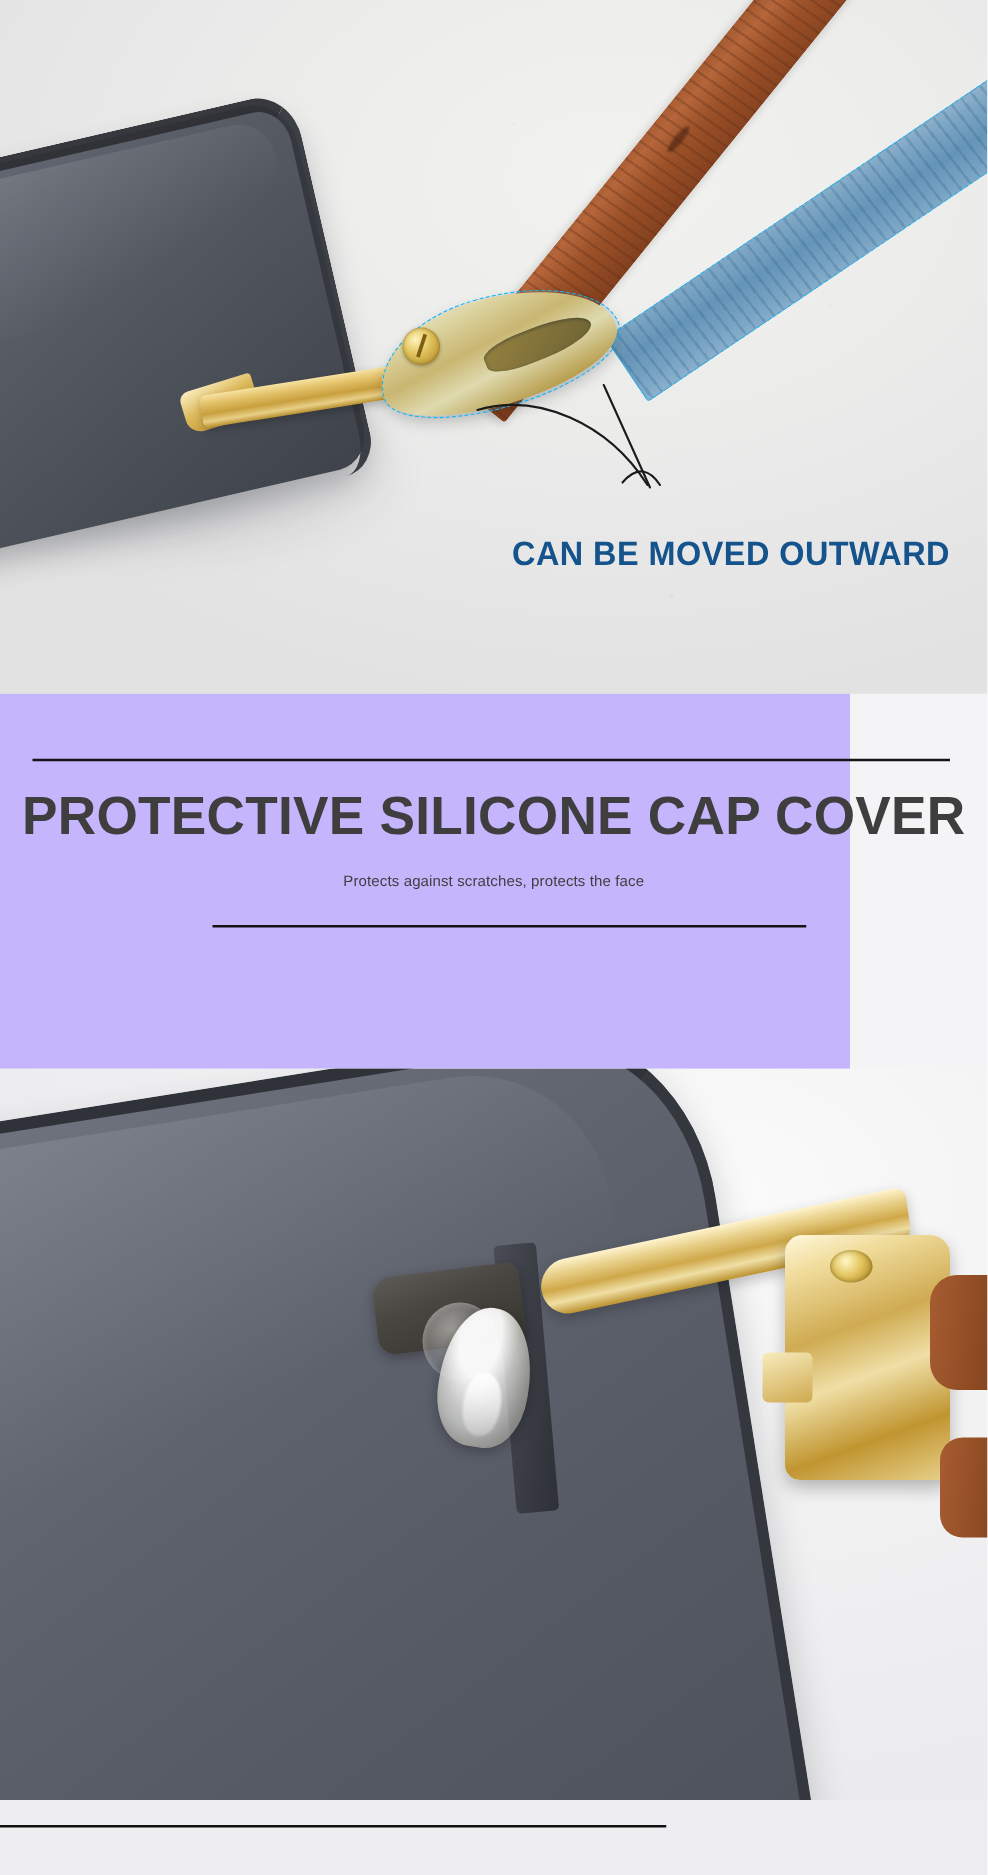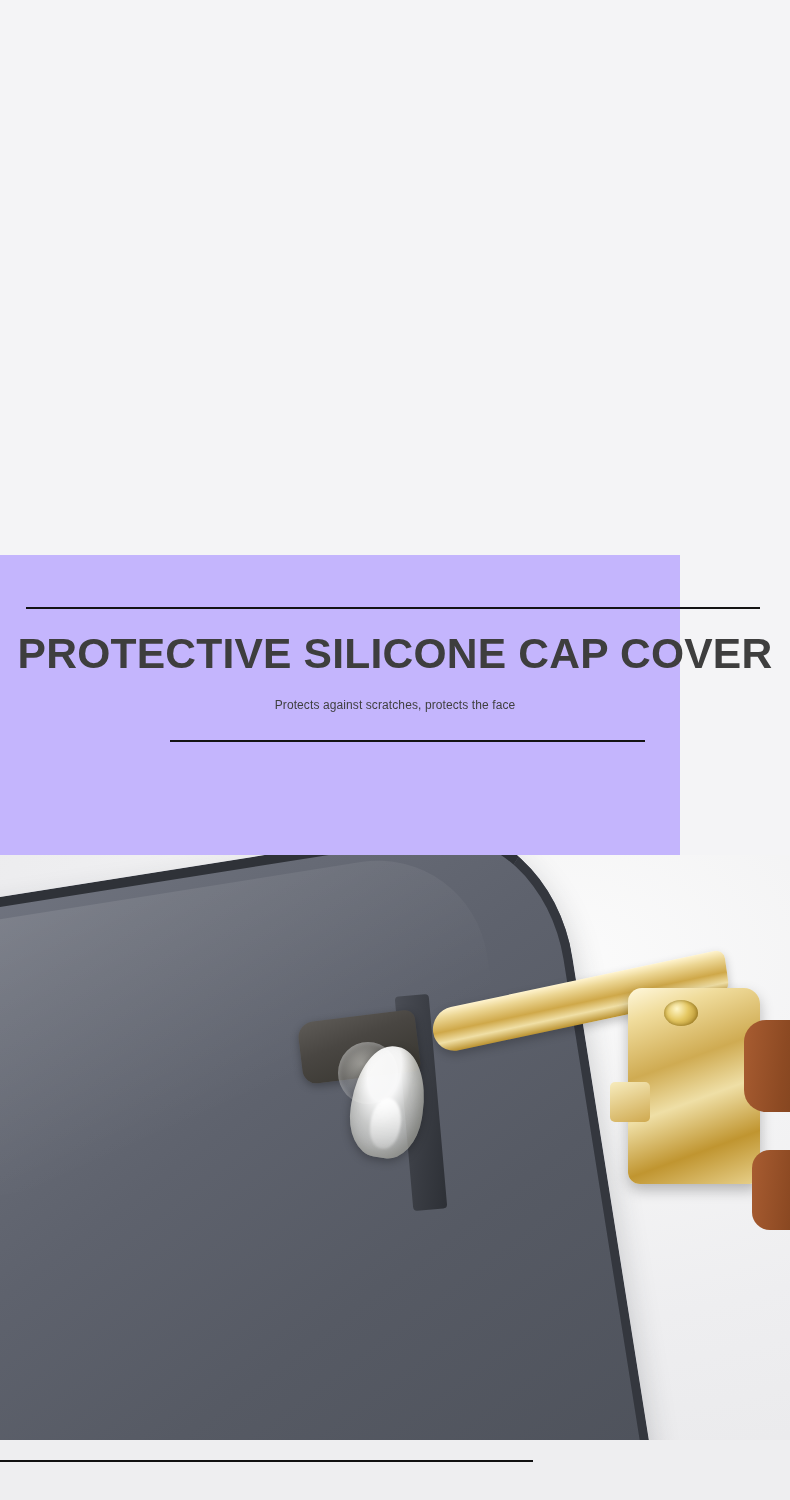--- a/index.html
+++ b/index.html
@@ -358,20 +358,51 @@
     left:0; top:20px;
     width:533px; height:2px;
     background:#111111;
   }
 </style>
 </head>
 <body>
 
 <div class="page">
 
+  <div class="panel-hinge">
+    <div class="grain"></div>
+    <div class="lens-shadow"></div>
+
+    <div class="lens-top">
+      <div class="gloss"></div>
+    </div>
+
+    <div class="gold-tip"></div>
+    <div class="gold-endpiece"></div>
+
+    <div class="temple-wood">
+      <div class="knot"></div>
+    </div>
+
+    <div class="temple-ghost"></div>
+
+    <div class="gold-hinge">
+      <div class="slot"></div>
+    </div>
+    <div class="ghost-hinge"></div>
+    <div class="hinge-screw"></div>
+
+    <svg class="arrow-svg" viewBox="0 0 190 100">
+      <path d="M4 26 C 52 12, 108 36, 140 86"></path>
+      <path d="M120 84 C 132 70, 142 74, 150 86"></path>
+      <path d="M105 6 L 142 88"></path>
+    </svg>
+
+    <div class="photo-caption">CAN BE MOVED OUTWARD</div>
+  </div>
 
   <div class="panel-heading">
     <div class="rule-top"></div>
     <div class="headline">PROTECTIVE SILICONE CAP COVER</div>
     <div class="subline">Protects against scratches, protects the face</div>
     <div class="rule-bottom"></div>
   </div>
 
   <div class="panel-cap">
 

